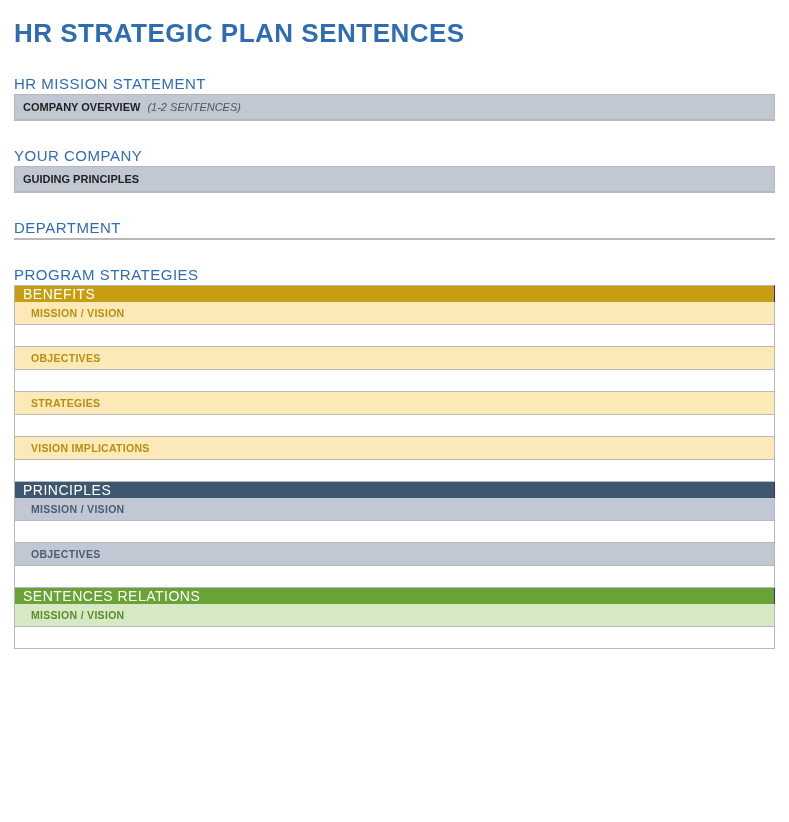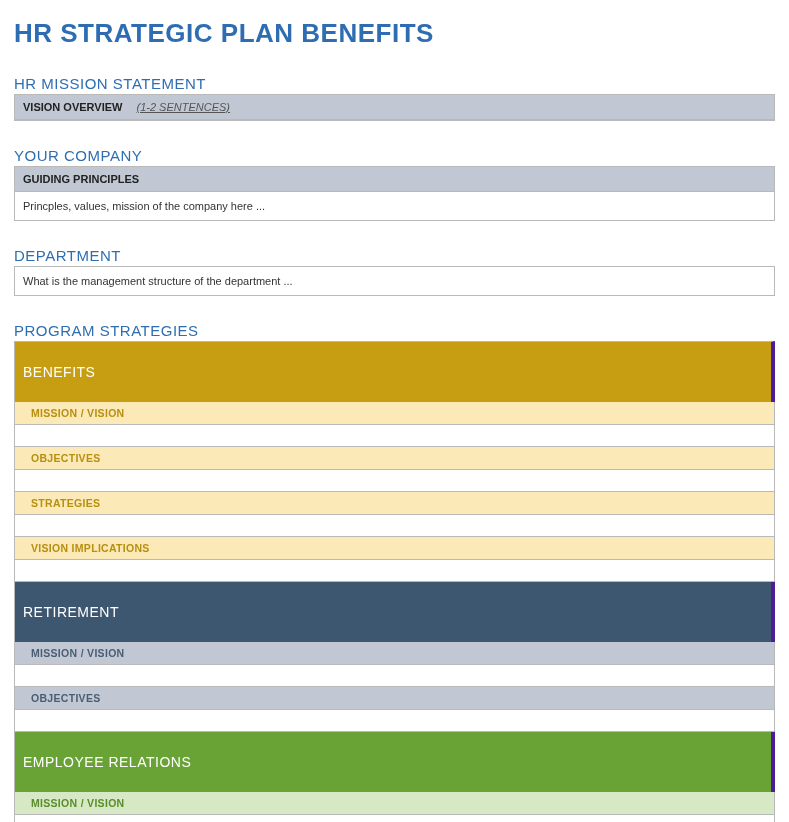--- a/index.html
+++ b/index.html
@@ -34,37 +34,36 @@
     border-bottom: 1px solid #b9b9b9;
     padding: 6px 8px;
     font-size: 11px;
   }
   .box-header .label {
     font-weight: bold;
   }
   .box-header .hint {
     font-style: italic;
     color: #555;
-    margin-left: 11px;
+    margin-left: 4px;
     font-weight: normal;
-    text-decoration: underline;
   }
   .box-body {
     padding: 8px 8px;
     font-size: 11px;
     background: #fff;
     color: #333;
   }
   .program-heading {
-    padding: 22px 8px;
+    padding: 0 8px;
     font-size: 14px;
     color: #fff;
     letter-spacing: 0.5px;
     border-left: 1px solid #b9b9b9;
-    border-right: 4px solid #4c1d95;
+    border-right: 1px solid #4c1d95;
     border-top: 1px solid #b9b9b9;
   }
   .sub-row {
     border: 1px solid #b9b9b9;
     border-top: none;
     padding: 5px 16px;
     font-size: 10.5px;
     font-weight: bold;
     letter-spacing: 0.3px;
   }
@@ -77,56 +76,54 @@
   .benefits-bg  { background: #c79d12; }
   .benefits-sub { background: #fbe9b8; color: #b88f0e; }
   .retire-bg    { background: #3e5770; }
   .retire-sub   { background: #c1c8d4; color: #4a5d72; }
   .emp-bg       { background: #6aa335; }
   .emp-sub      { background: #d6e8c4; color: #5a8c2c; }
 </style>
 </head>
 <body>
 
-<div class="title">HR STRATEGIC PLAN BENEFITS</div>
+<div class="title">HR STRATEGIC PLAN SENTENCES</div>
 
 <div class="section-heading">HR MISSION STATEMENT</div>
 <div class="box">
   <div class="box-header">
-    <span class="label">VISION OVERVIEW</span>
+    <span class="label">COMPANY OVERVIEW</span>
     <span class="hint">(1-2 SENTENCES)</span>
   </div>
 </div>
 
 <div class="section-heading">YOUR COMPANY</div>
 <div class="box">
   <div class="box-header">
     <span class="label">GUIDING PRINCIPLES</span>
   </div>
-  <div class="box-body">Princples, values, mission of the company here ...</div>
 </div>
 
 <div class="section-heading">DEPARTMENT</div>
 <div class="box">
-  <div class="box-body">What is the management structure of the department ...</div>
 </div>
 
 <div class="section-heading">PROGRAM STRATEGIES</div>
 
 <div class="program-heading benefits-bg">BENEFITS</div>
 <div class="sub-row benefits-sub">MISSION / VISION</div>
 <div class="empty-row"></div>
 <div class="sub-row benefits-sub">OBJECTIVES</div>
 <div class="empty-row"></div>
 <div class="sub-row benefits-sub">STRATEGIES</div>
 <div class="empty-row"></div>
 <div class="sub-row benefits-sub">VISION IMPLICATIONS</div>
 <div class="empty-row"></div>
 
-<div class="program-heading retire-bg" style="border-top:none;">RETIREMENT</div>
+<div class="program-heading retire-bg" style="border-top:none;">PRINCIPLES</div>
 <div class="sub-row retire-sub">MISSION / VISION</div>
 <div class="empty-row"></div>
 <div class="sub-row retire-sub">OBJECTIVES</div>
 <div class="empty-row"></div>
 
-<div class="program-heading emp-bg" style="border-top:none;">EMPLOYEE RELATIONS</div>
+<div class="program-heading emp-bg" style="border-top:none;">SENTENCES RELATIONS</div>
 <div class="sub-row emp-sub">MISSION / VISION</div>
 <div class="empty-row"></div>
 
 </body></html>

